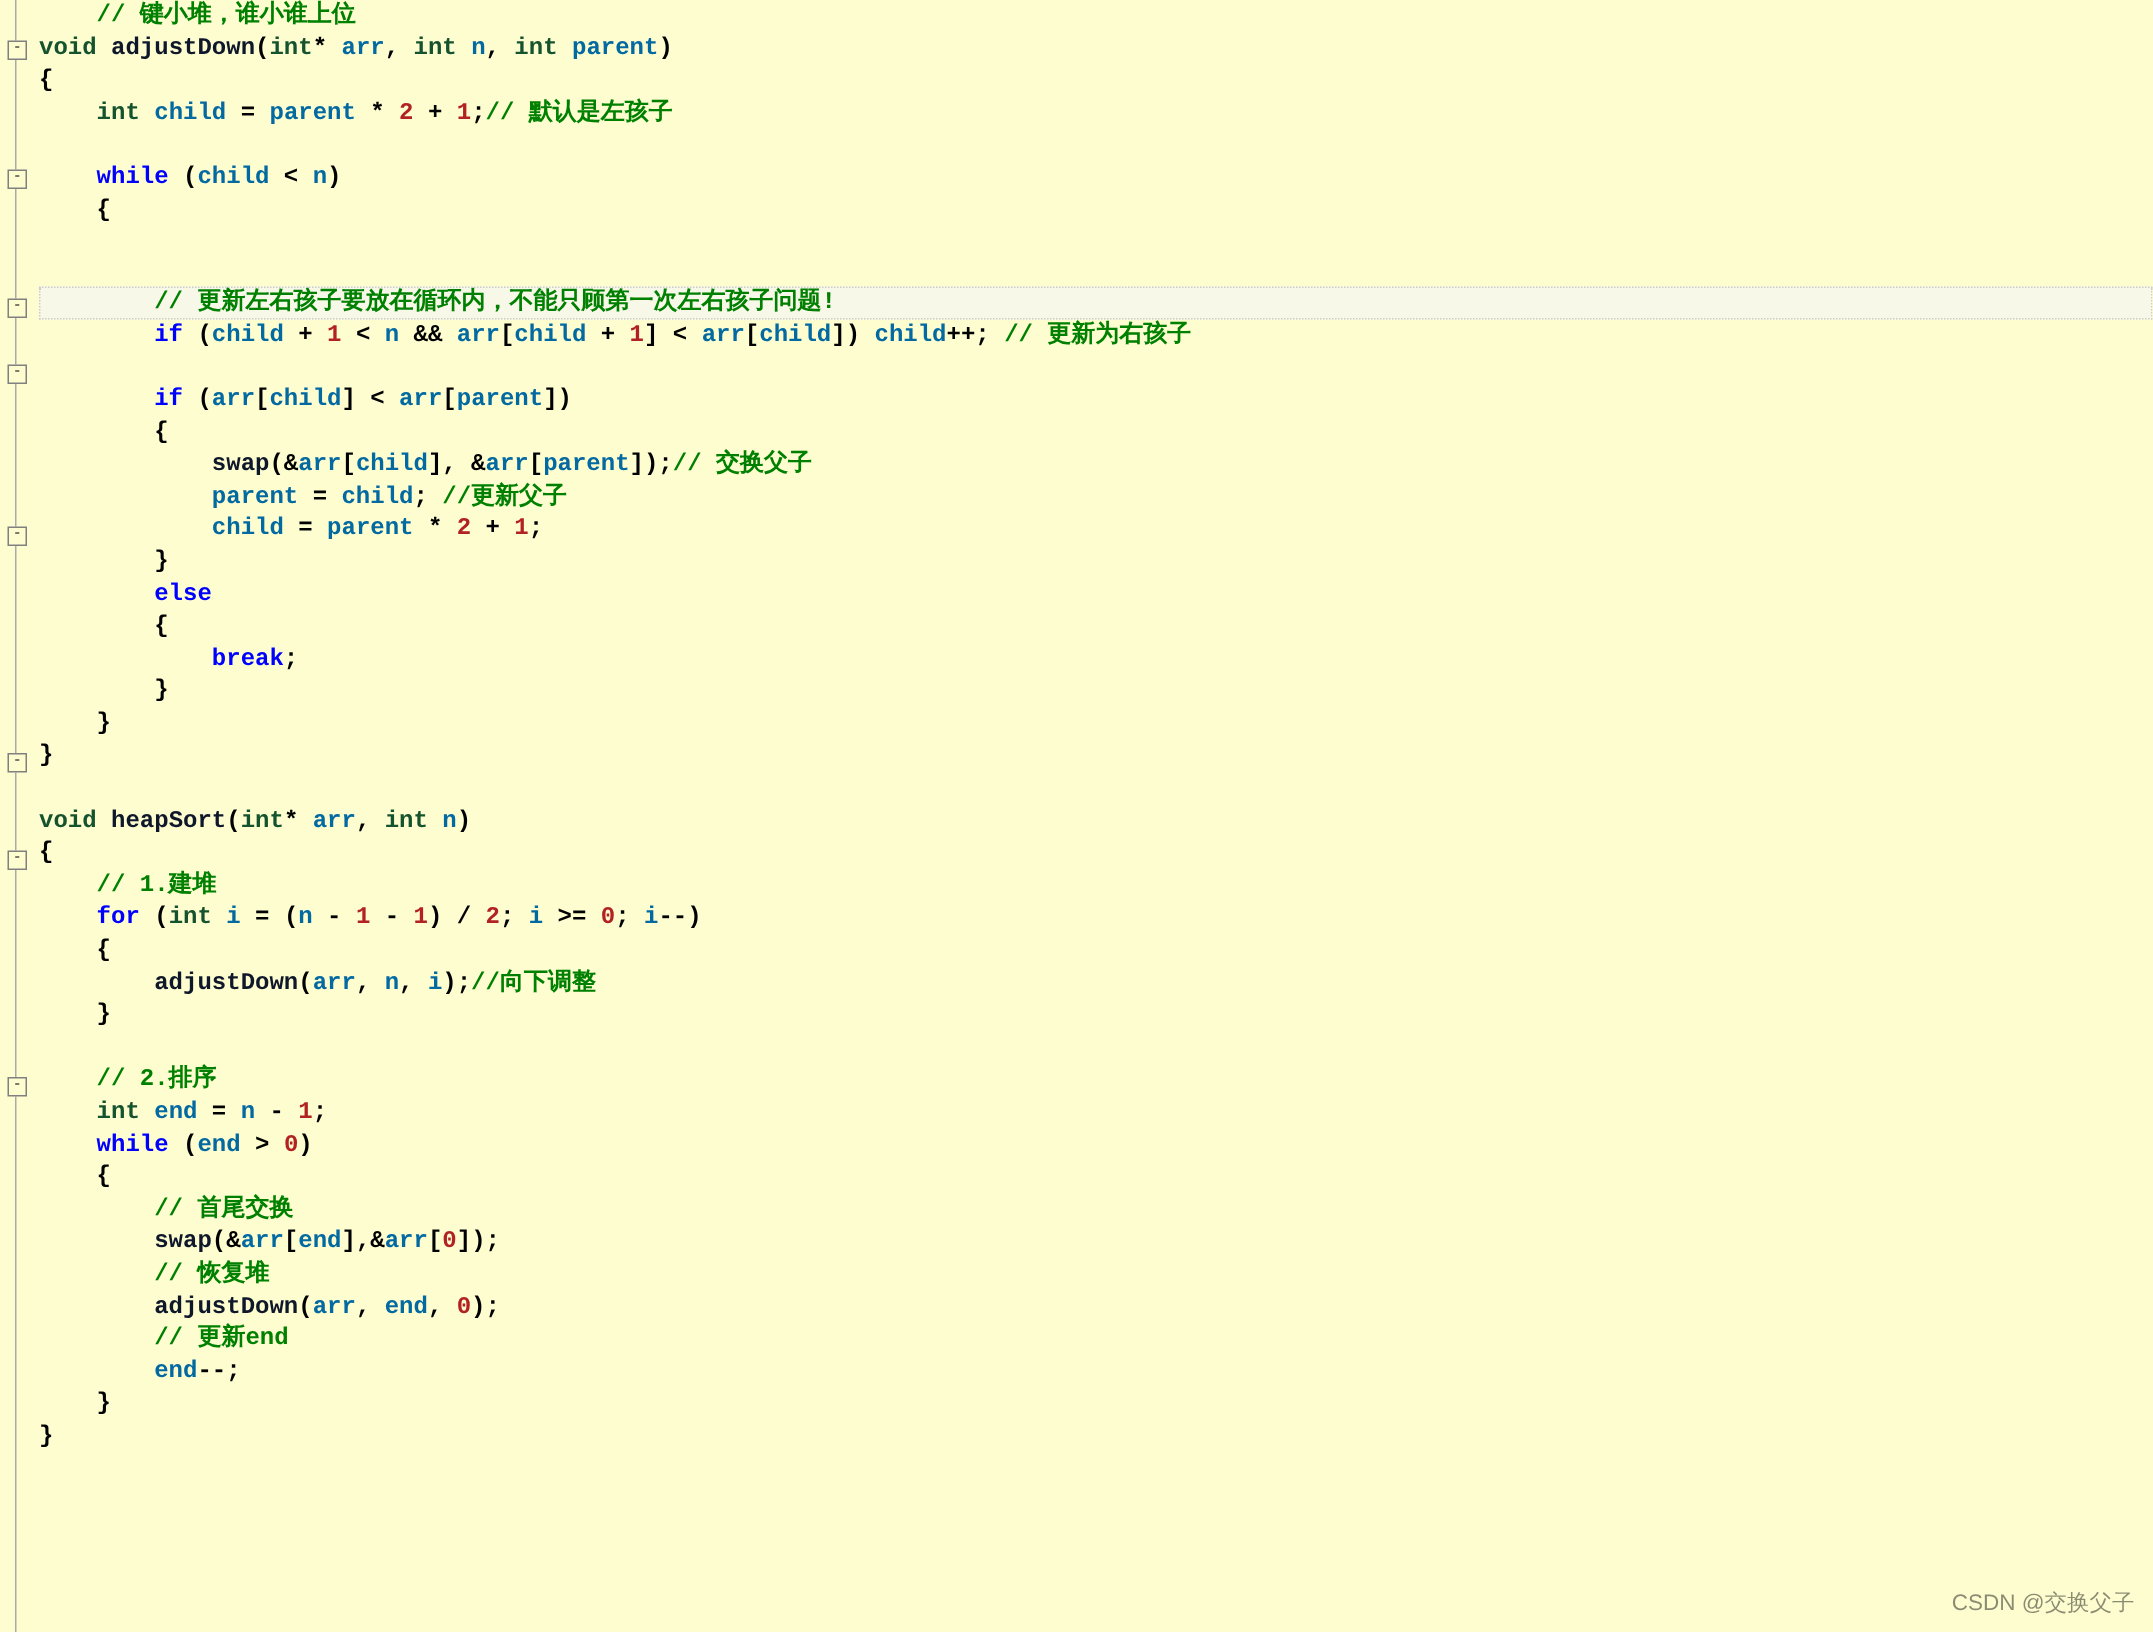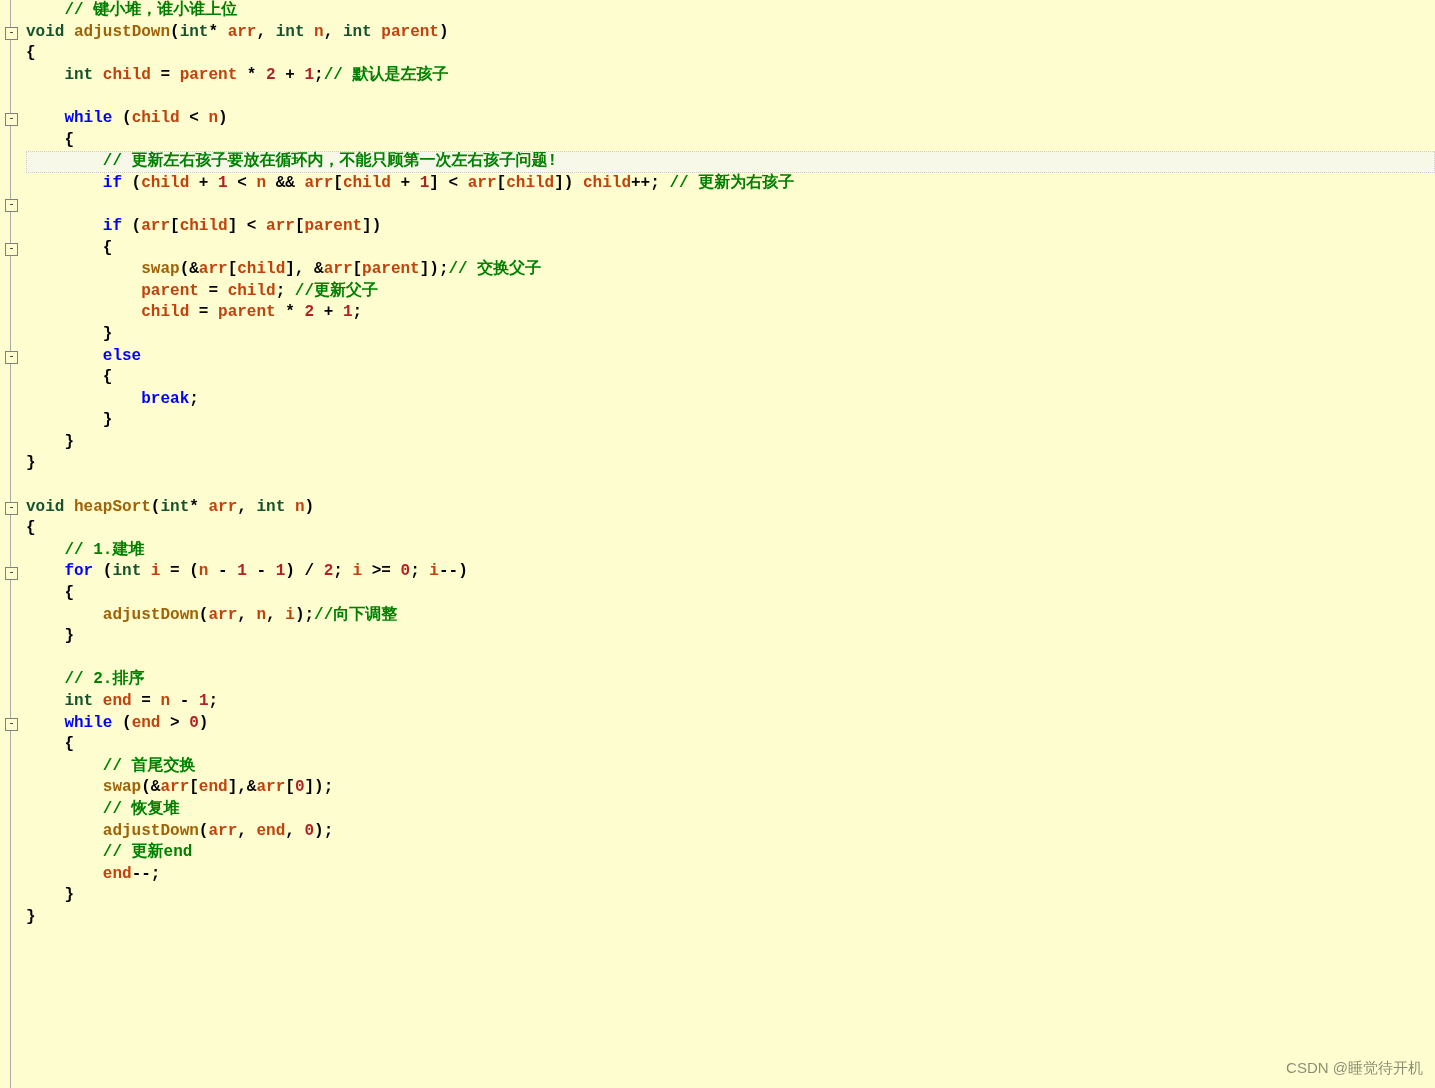--- a/index.html
+++ b/index.html
@@ -54,25 +54,26 @@
   }
   .line {
     height: 21.6px;
     white-space: pre;
     font-weight: bold;
   }
   .hl-line {
     background: linear-gradient(#f8f8e8, #f8f8e8);
     outline: 1px dotted #ccc;
     outline-offset: -1px;
+    margin-top: 40px;
   }
   .kw   { color: #0000ff; }
   .type { color: #14532d; }
-  .ident{ color: #c2410c; }
-  .call { color: #a16207; }
+  .ident{ color: #0369a1; }
+  .call { color: #0f172a; }
   .num  { color: #b22222; }
   .op   { color: #000000; }
   .cmt  { color: #008000; }
   .punct{ color: #000000; }
   .watermark {
     position: absolute;
     right: 12px;
     bottom: 10px;
     color: rgba(0,0,0,0.45);
     font-family: sans-serif;
@@ -89,14 +90,14 @@
   <div class="fold-box" style="top: 26.6px;">-</div>
       <div class="fold-box" style="top: 113px;">-</div>
       <div class="fold-box" style="top: 199.4px;">-</div>
       <div class="fold-box" style="top: 242.6px;">-</div>
       <div class="fold-box" style="top: 350.6px;">-</div>
       <div class="fold-box" style="top: 501.8px;">-</div>
       <div class="fold-box" style="top: 566.6px;">-</div>
       <div class="fold-box" style="top: 717.8px;">-</div>
     </div>
   <div class="code" id="code"><div class="line"><span>    </span><span class="cmt">// 键小堆，谁小谁上位</span></div><div class="line"><span class="type">void</span><span> </span><span class="call">adjustDown</span><span class="punct">(</span><span class="type">int</span><span class="op">* </span><span class="ident">arr</span><span class="punct">, </span><span class="type">int</span><span> </span><span class="ident">n</span><span class="punct">, </span><span class="type">int</span><span> </span><span class="ident">parent</span><span class="punct">)</span></div><div class="line"><span class="punct">{</span></div><div class="line"><span>    </span><span class="type">int</span><span> </span><span class="ident">child</span><span class="op"> = </span><span class="ident">parent</span><span class="op"> * </span><span class="num">2</span><span class="op"> + </span><span class="num">1</span><span class="punct">;</span><span class="cmt">// 默认是左孩子</span></div><div class="line"><span> </span></div><div class="line"><span>    </span><span class="kw">while</span><span class="punct"> (</span><span class="ident">child</span><span class="op"> &lt; </span><span class="ident">n</span><span class="punct">)</span></div><div class="line"><span class="punct">    {</span></div><div class="line hl-line"><span>        </span><span class="cmt">// 更新左右孩子要放在循环内，不能只顾第一次左右孩子问题!</span></div><div class="line"><span>        </span><span class="kw">if</span><span class="punct"> (</span><span class="ident">child</span><span class="op"> + </span><span class="num">1</span><span class="op"> &lt; </span><span class="ident">n</span><span class="op"> &amp;&amp; </span><span class="ident">arr</span><span class="punct">[</span><span class="ident">child</span><span class="op"> + </span><span class="num">1</span><span class="op">] &lt; </span><span class="ident">arr</span><span class="punct">[</span><span class="ident">child</span><span class="punct">]) </span><span class="ident">child</span><span class="op">++; </span><span class="cmt">// 更新为右孩子</span></div><div class="line"><span> </span></div><div class="line"><span>        </span><span class="kw">if</span><span class="punct"> (</span><span class="ident">arr</span><span class="punct">[</span><span class="ident">child</span><span class="op">] &lt; </span><span class="ident">arr</span><span class="punct">[</span><span class="ident">parent</span><span class="punct">])</span></div><div class="line"><span class="punct">        {</span></div><div class="line"><span>            </span><span class="call">swap</span><span class="op">(&amp;</span><span class="ident">arr</span><span class="punct">[</span><span class="ident">child</span><span class="op">], &amp;</span><span class="ident">arr</span><span class="punct">[</span><span class="ident">parent</span><span class="punct">]);</span><span class="cmt">// 交换父子</span></div><div class="line"><span>            </span><span class="ident">parent</span><span class="op"> = </span><span class="ident">child</span><span class="punct">; </span><span class="cmt">//更新父子</span></div><div class="line"><span>            </span><span class="ident">child</span><span class="op"> = </span><span class="ident">parent</span><span class="op"> * </span><span class="num">2</span><span class="op"> + </span><span class="num">1</span><span class="punct">;</span></div><div class="line"><span class="punct">        }</span></div><div class="line"><span>        </span><span class="kw">else</span></div><div class="line"><span class="punct">        {</span></div><div class="line"><span>            </span><span class="kw">break</span><span class="punct">;</span></div><div class="line"><span class="punct">        }</span></div><div class="line"><span class="punct">    }</span></div><div class="line"><span class="punct">}</span></div><div class="line"><span> </span></div><div class="line"><span class="type">void</span><span> </span><span class="call">heapSort</span><span class="punct">(</span><span class="type">int</span><span class="op">* </span><span class="ident">arr</span><span class="punct">, </span><span class="type">int</span><span> </span><span class="ident">n</span><span class="punct">)</span></div><div class="line"><span class="punct">{</span></div><div class="line"><span>    </span><span class="cmt">// 1.建堆</span></div><div class="line"><span>    </span><span class="kw">for</span><span class="punct"> (</span><span class="type">int</span><span> </span><span class="ident">i</span><span class="op"> = (</span><span class="ident">n</span><span class="op"> - </span><span class="num">1</span><span class="op"> - </span><span class="num">1</span><span class="op">) / </span><span class="num">2</span><span class="punct">; </span><span class="ident">i</span><span class="op"> &gt;= </span><span class="num">0</span><span class="punct">; </span><span class="ident">i</span><span class="op">--)</span></div><div class="line"><span class="punct">    {</span></div><div class="line"><span>        </span><span class="call">adjustDown</span><span class="punct">(</span><span class="ident">arr</span><span class="punct">, </span><span class="ident">n</span><span class="punct">, </span><span class="ident">i</span><span class="punct">);</span><span class="cmt">//向下调整</span></div><div class="line"><span class="punct">    }</span></div><div class="line"><span> </span></div><div class="line"><span>    </span><span class="cmt">// 2.排序</span></div><div class="line"><span>    </span><span class="type">int</span><span> </span><span class="ident">end</span><span class="op"> = </span><span class="ident">n</span><span class="op"> - </span><span class="num">1</span><span class="punct">;</span></div><div class="line"><span>    </span><span class="kw">while</span><span class="punct"> (</span><span class="ident">end</span><span class="op"> &gt; </span><span class="num">0</span><span class="punct">)</span></div><div class="line"><span class="punct">    {</span></div><div class="line"><span>        </span><span class="cmt">// 首尾交换</span></div><div class="line"><span>        </span><span class="call">swap</span><span class="op">(&amp;</span><span class="ident">arr</span><span class="punct">[</span><span class="ident">end</span><span class="op">],&amp;</span><span class="ident">arr</span><span class="punct">[</span><span class="num">0</span><span class="punct">]);</span></div><div class="line"><span>        </span><span class="cmt">// 恢复堆</span></div><div class="line"><span>        </span><span class="call">adjustDown</span><span class="punct">(</span><span class="ident">arr</span><span class="punct">, </span><span class="ident">end</span><span class="punct">, </span><span class="num">0</span><span class="punct">);</span></div><div class="line"><span>        </span><span class="cmt">// 更新end</span></div><div class="line"><span>        </span><span class="ident">end</span><span class="op">--;</span></div><div class="line"><span class="punct">    }</span></div><div class="line"><span class="punct">}</span></div></div>
-  <div class="watermark">CSDN @睡觉待开机</div>
+  <div class="watermark">CSDN @交换父子</div>
 </div>
 
 </body></html>

